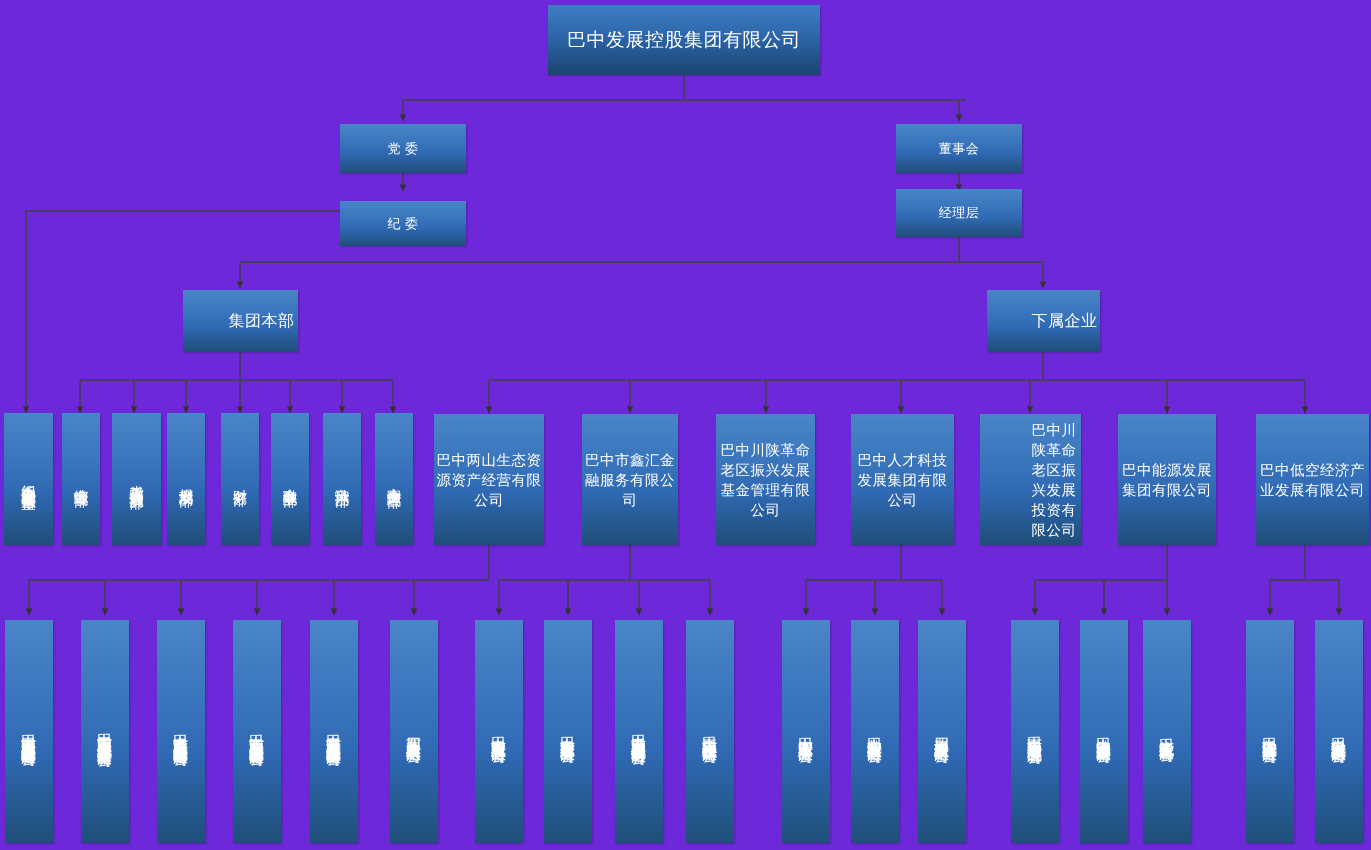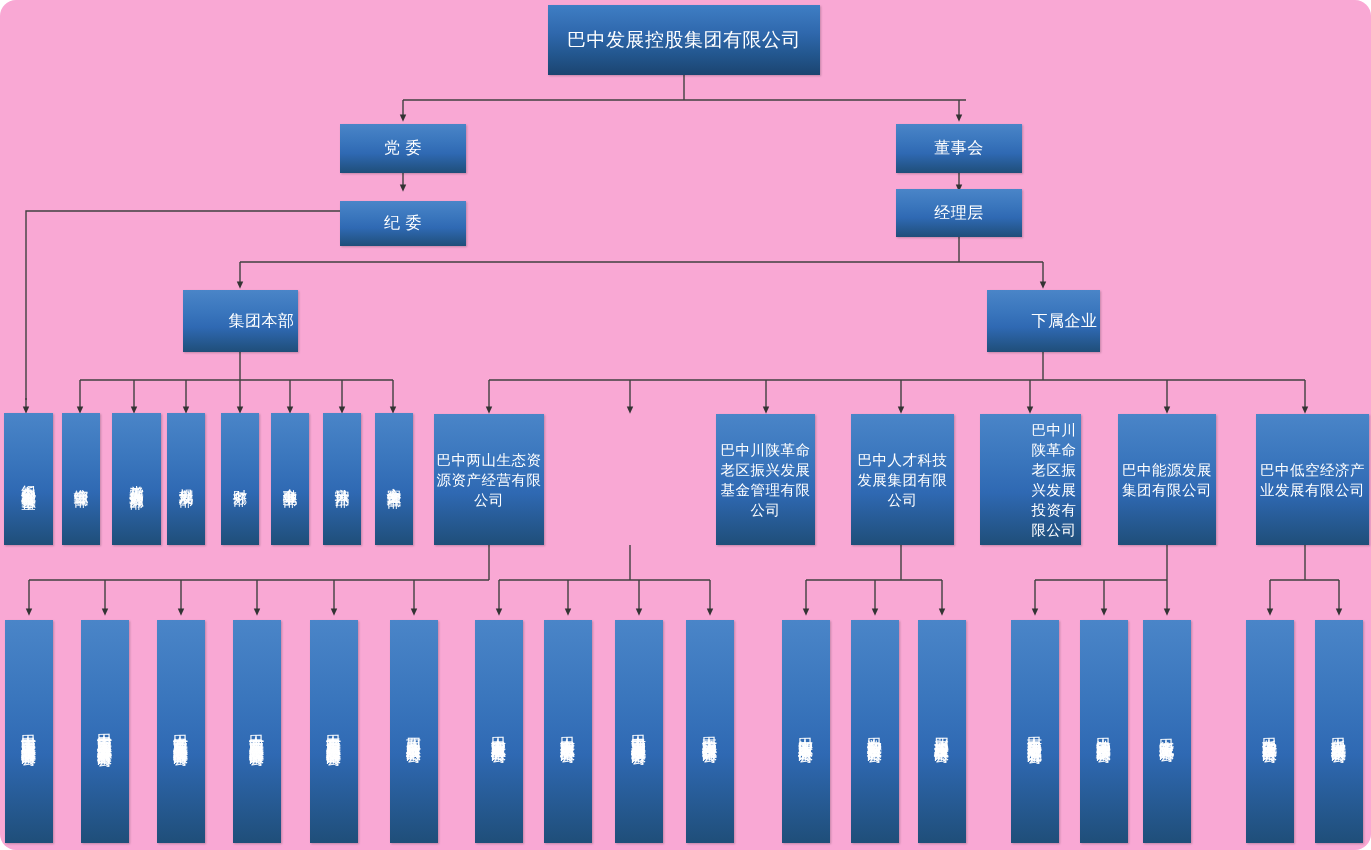--- a/index.html
+++ b/index.html
@@ -1,36 +1,36 @@
 <!DOCTYPE html>
 <html><head>
 <meta charset="utf-8">
 <style>
   html,body{margin:0;padding:0;background:#ffffff;}
   body{font-family:"Liberation Sans","DejaVu Sans",sans-serif;}
-  #chart{position:relative;width:1371px;height:850px;overflow:hidden;background:#f9a8d4;border-radius:16px;}
+  #chart{position:relative;width:1371px;height:850px;overflow:hidden;background:#6d28d9;}
   svg.links{position:absolute;left:0;top:0;width:1371px;height:850px;pointer-events:none;}
 
   .node{
     position:absolute;
     box-sizing:border-box;
     color:#ffffff;
     text-align:center;
     display:flex;
     align-items:center;
     justify-content:center;
     letter-spacing:0.5px;
     background:linear-gradient(180deg,#4a85c8 0%,#3a76bd 35%,#2f69b3 60%,#1f4e79 100%);
     box-shadow:1px 1px 2px rgba(0,0,0,0.22);
   }
   .node-root{
     background:linear-gradient(180deg,#3f7ec4 0%,#2f68ad 40%,#23578f 70%,#1b4470 100%);
     font-size:19px;
   }
-  .node-l2{ font-size:16px; }
+  .node-l2{ font-size:13px; }
   .node-l3{ font-size:16px;padding-left:42px; }
   .node-sub{ font-size:14.5px; line-height:20px; }
   .node-vert{
     writing-mode:vertical-rl;
     text-orientation:upright;
     font-size:15px;
     line-height:23px;
     letter-spacing:1px;
     padding:6px 2px;
   }
@@ -170,20 +170,23 @@
   <div class="node node-vert dept" style="left:323px;top:413px;width:38px;height:132px;">
     <span class="label">审计风控部</span>
   </div>
   <div class="node node-vert dept" style="left:375px;top:413px;width:38px;height:132px;">
     <span class="label">安全生产管理部</span>
   </div>
 
   <div class="node node-sub" style="left:434px;top:414px;width:110px;height:131px;">
     <span class="label">巴中两山生态资源资产经营有限公司</span>
   </div>
+  <div class="node node-sub" style="left:582px;top:414px;width:96px;height:131px;">
+    <span class="label">巴中市鑫汇金融服务有限公司</span>
+  </div>
   <div class="node node-sub" style="left:716px;top:414px;width:99px;height:131px;">
     <span class="label">巴中川陕革命老区振兴发展基金管理有限公司</span>
   </div>
   <div class="node node-sub" style="left:851px;top:414px;width:103px;height:131px;">
     <span class="label">巴中人才科技发展集团有限公司</span>
   </div>
   <div class="node node-sub" style="left:980px;top:414px;width:101px;height:131px;padding-left:47px;">
     <span class="label">巴中川陕革命老区振兴发展投资有限公司</span>
   </div>
   <div class="node node-sub" style="left:1118px;top:414px;width:98px;height:131px;">

